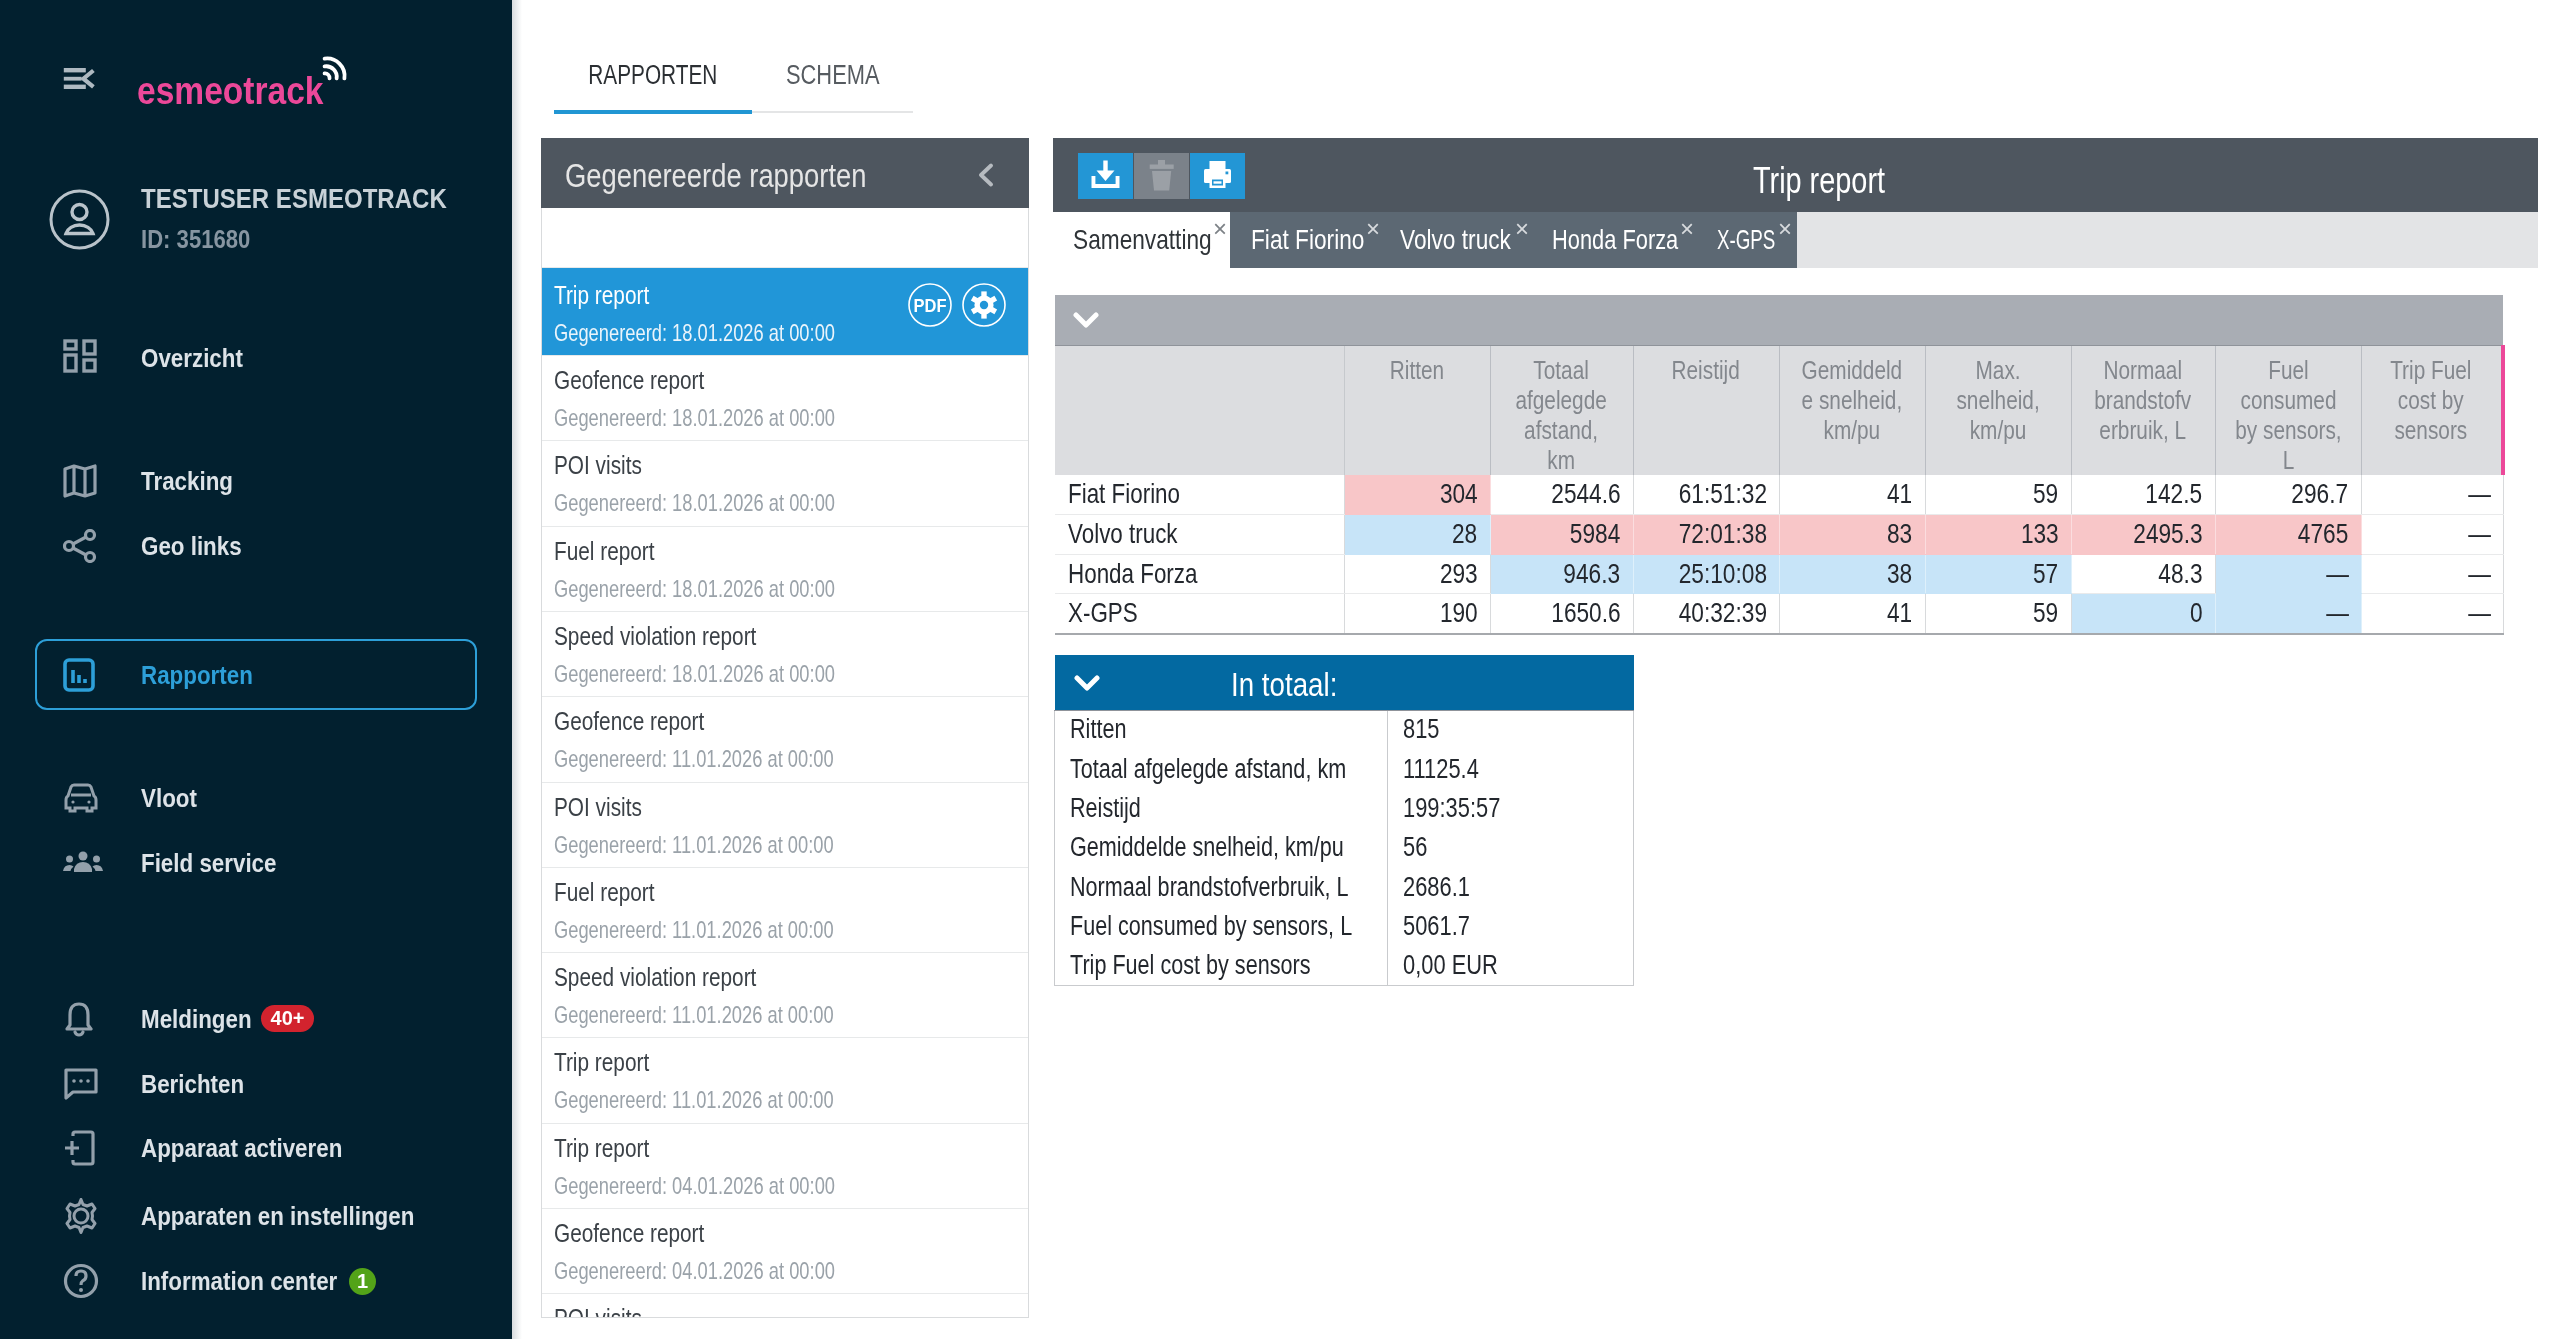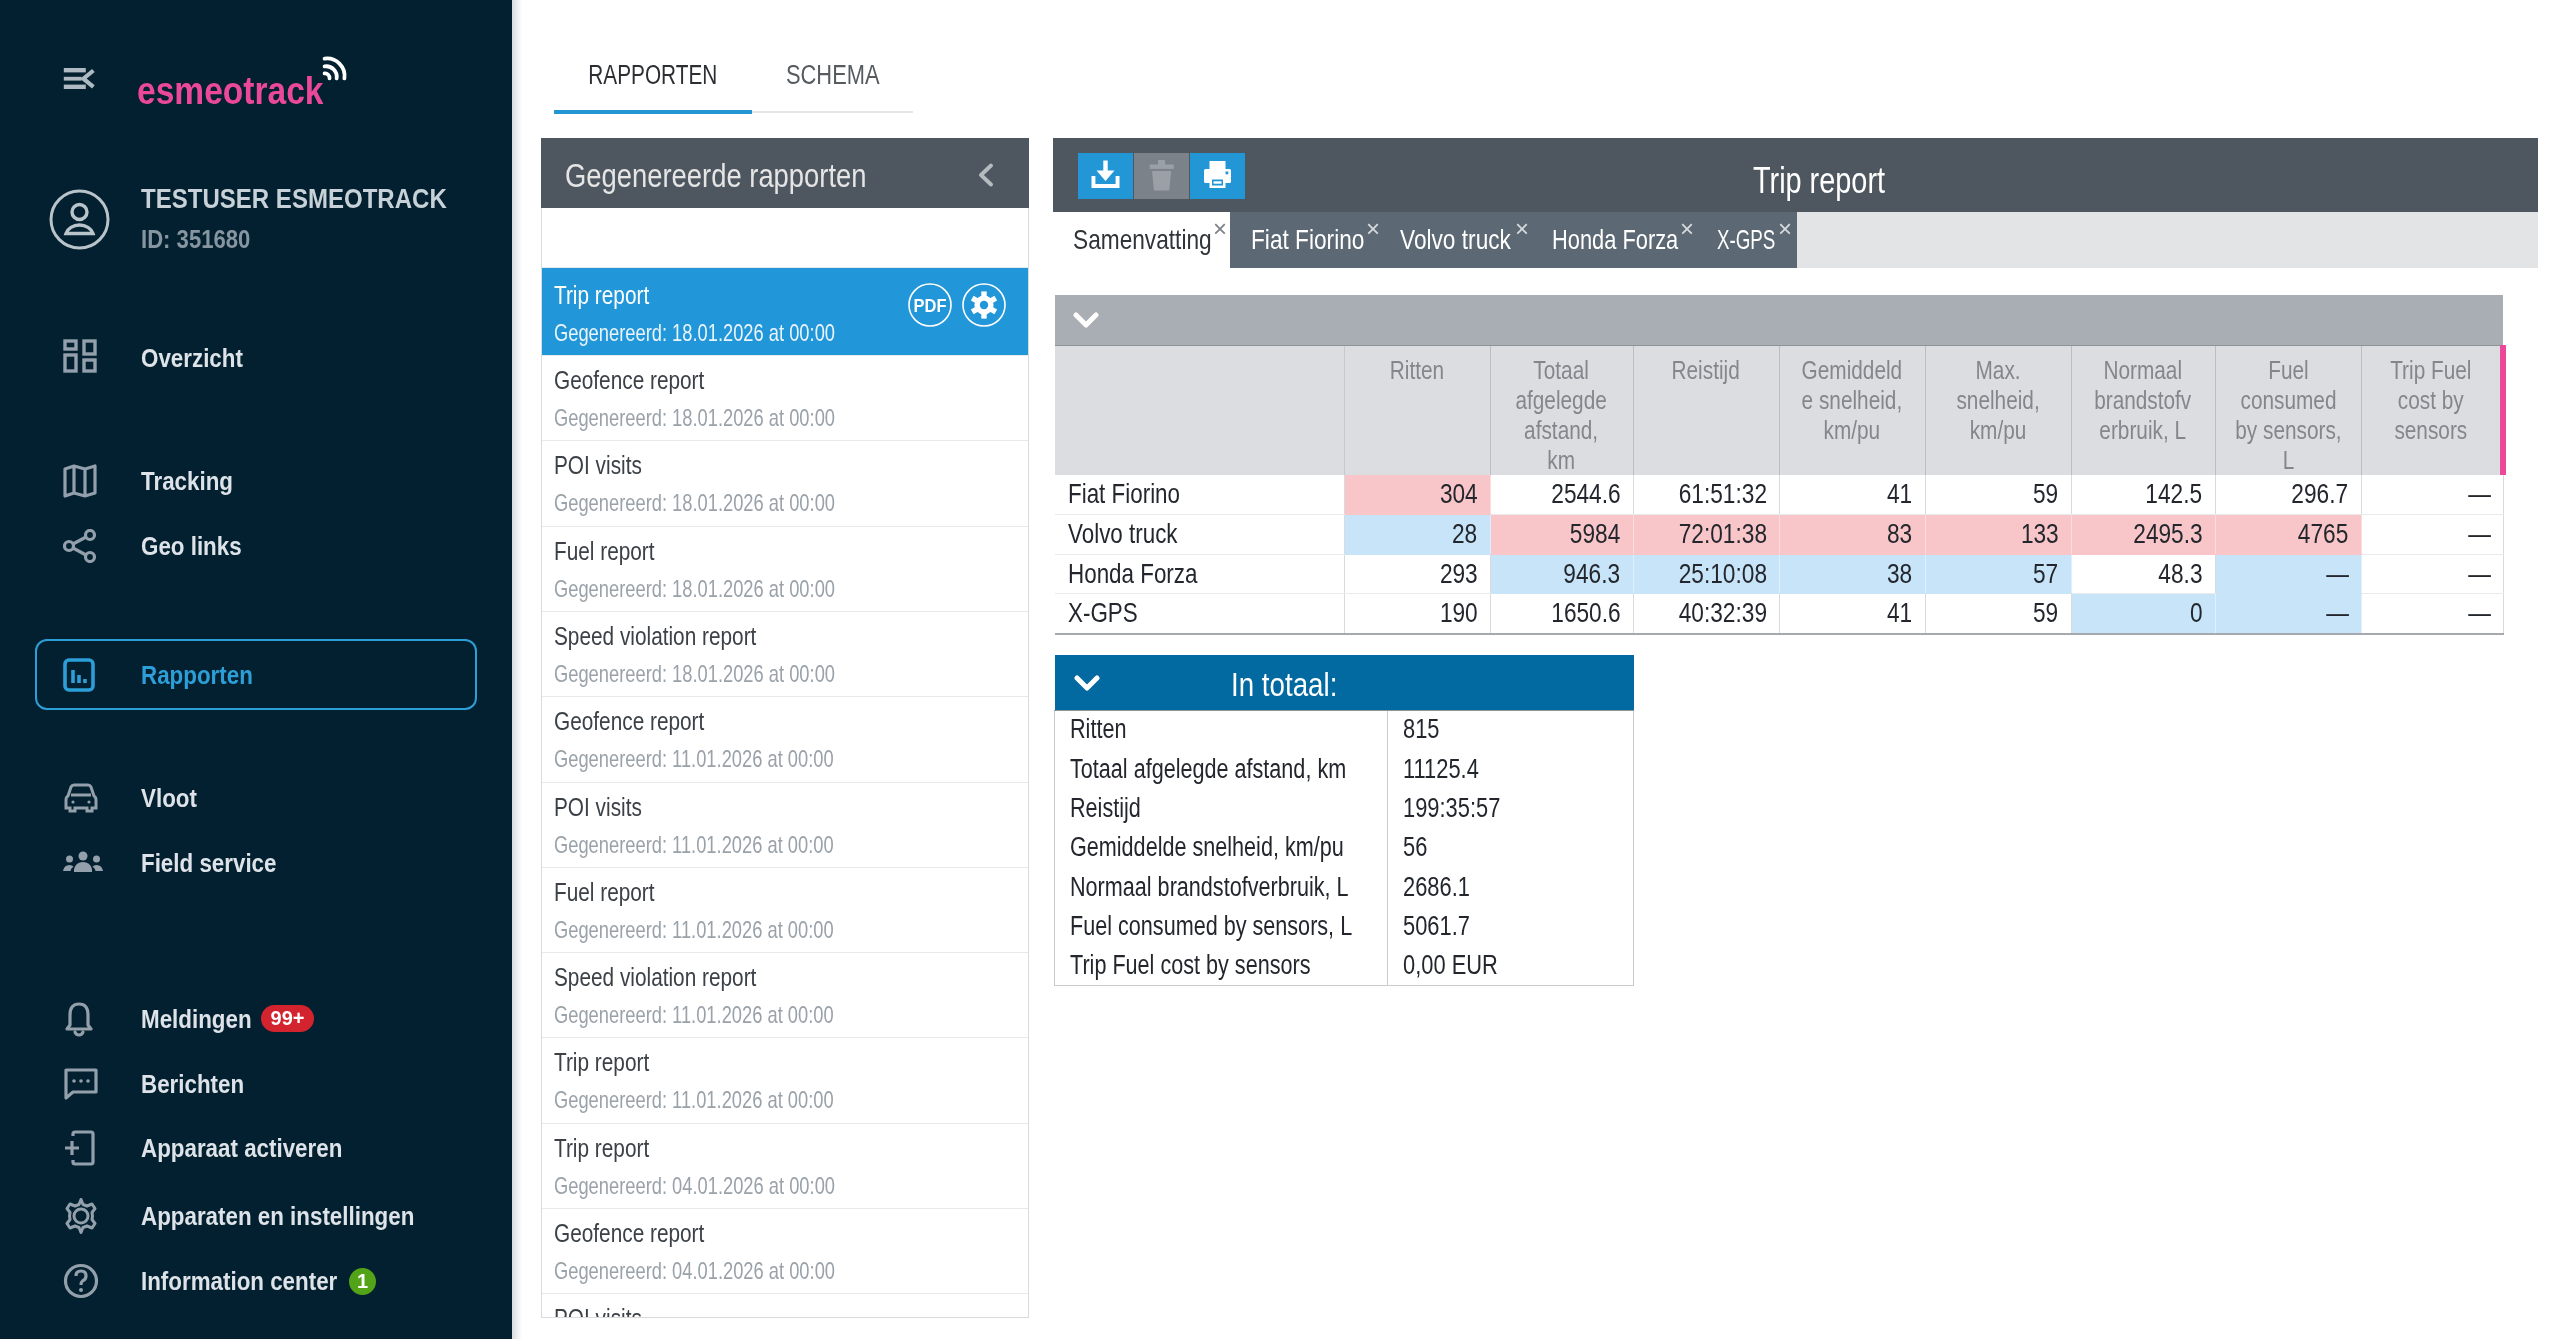--- a/index.html
+++ b/index.html
@@ -161,21 +161,21 @@
       <path d="M40,22 Q39,16 33.5,16 Q31,16 29.5,17.5 Q32,19.5 32.5,22 Z"></path>
     </g>
   </svg>
   <div class="navtxt" style="top:863px;">Field service</div>
 
   <svg class="navic" style="top:1019px;" width="32" height="36" viewBox="0 0 32 36">
     <path d="M16,3 Q25,3 25,14 V24 L28,28 H4 L7,24 V14 Q7,3 16,3 Z" fill="none" stroke="#93a0ab" stroke-width="3.2" stroke-linejoin="round"></path>
     <path d="M12,31 Q13,34 16,34 Q19,34 20,31" fill="none" stroke="#93a0ab" stroke-width="3.2" stroke-linecap="round"></path>
   </svg>
   <div class="navtxt" style="top:1019px;">Meldingen</div>
-  <div class="abs" style="left:261px;top:1005px;width:53px;height:27px;background:#d2232e;border-radius:13.5px;color:#fff;font-size:20px;font-weight:bold;text-align:center;line-height:27px;">99+</div>
+  <div class="abs" style="left:261px;top:1005px;width:53px;height:27px;background:#d2232e;border-radius:13.5px;color:#fff;font-size:20px;font-weight:bold;text-align:center;line-height:27px;">40+</div>
 
   <svg class="navic" style="top:1084px;" width="36" height="34" viewBox="0 0 36 34">
     <path d="M3,3 H33 V25 H10 L3,31 Z" fill="none" stroke="#93a0ab" stroke-width="3.2" stroke-linejoin="round"></path>
     <g fill="#93a0ab">
       <circle cx="11" cy="14" r="1.8"></circle>
         <circle cx="18" cy="14" r="1.8"></circle>
         <circle cx="25" cy="14" r="1.8"></circle>
     </g>
   </svg>
   <div class="navtxt" style="top:1084px;">Berichten</div>
@@ -357,21 +357,21 @@
       </tr>
   <tr>
     <td class="h" style="border-right-color:#c6c9cd;"></td>
     <td class="h"><span class="sxc">Ritten</span></td>
     <td class="h"><span class="sxc">Totaal<br>afgelegde<br>afstand,<br>km</span></td>
     <td class="h"><span class="sxc">Reistijd</span></td>
     <td class="h"><span class="sxc">Gemiddeld<br>e snelheid,<br>km/pu</span></td>
     <td class="h"><span class="sxc">Max.<br>snelheid,<br>km/pu</span></td>
     <td class="h"><span class="sxc">Normaal<br>brandstofv<br>erbruik, L</span></td>
     <td class="h"><span class="sxc">Fuel<br>consumed<br>by sensors,<br>L</span></td>
-    <td class="h" style="border-right:6px solid #ec4899;"><span class="sxc">Trip Fuel<br>cost by<br>sensors</span></td>
+    <td class="h" style="border-right:4px solid #ec4899;"><span class="sxc">Trip Fuel<br>cost by<br>sensors</span></td>
   </tr>
   </thead>
   <tbody>
   <tr>
         <td class="nm"><span class="sx">Fiat Fiorino</span></td>
         <td class="pink"><span class="sxr">304</span></td>
         <td><span class="sxr">2544.6</span></td>
         <td><span class="sxr">61:51:32</span></td>
         <td><span class="sxr">41</span></td>
         <td><span class="sxr">59</span></td>

